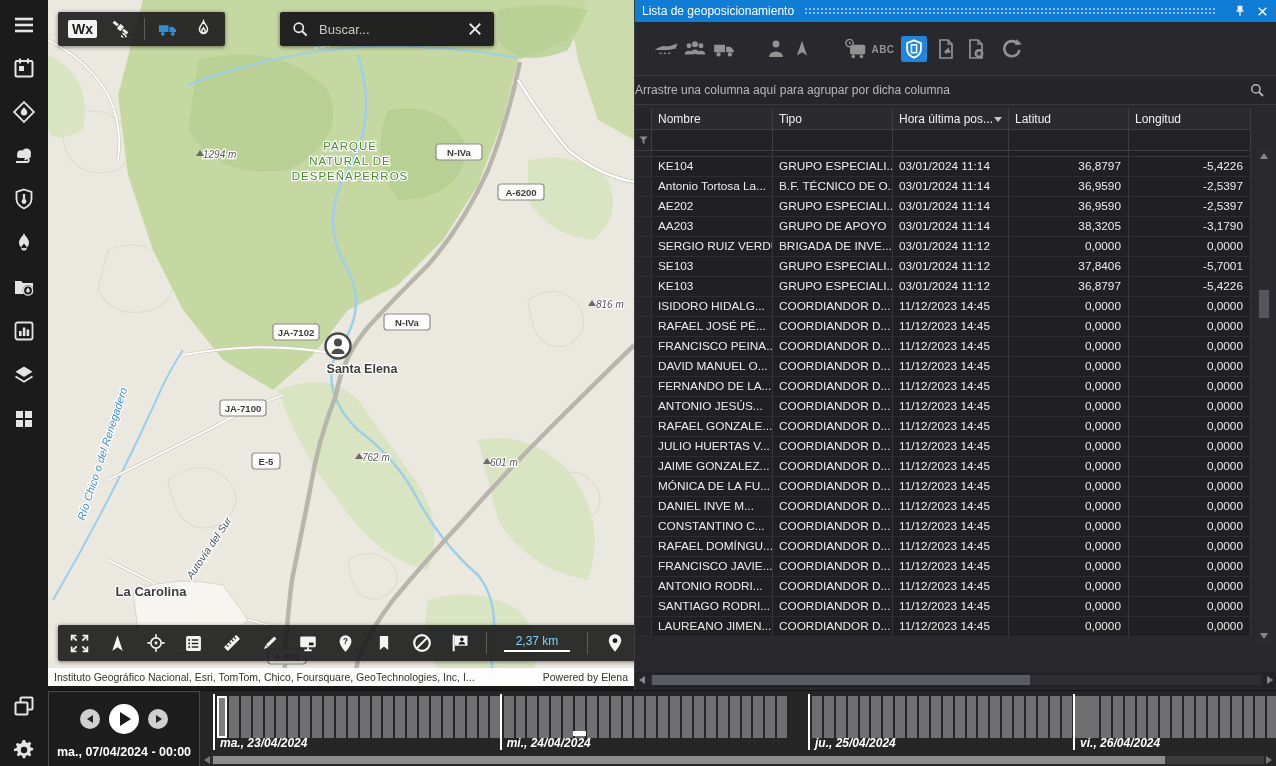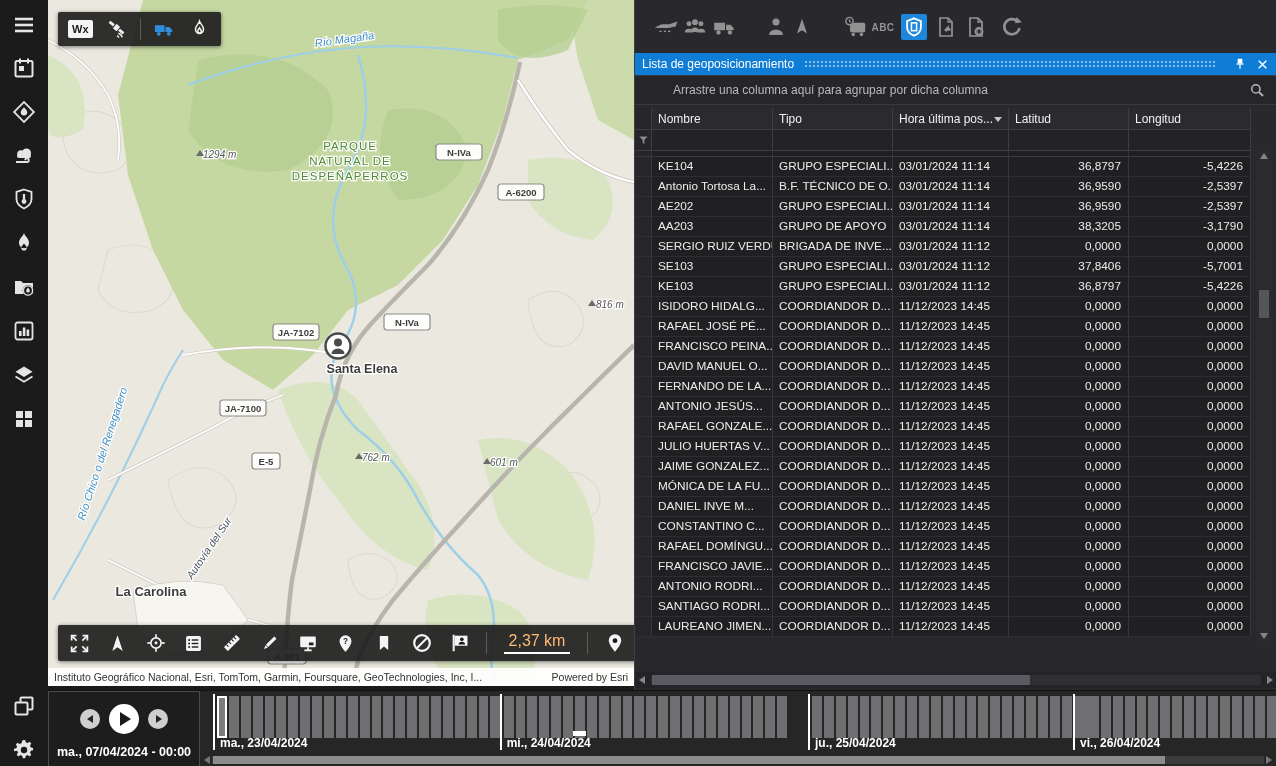--- a/index.html
+++ b/index.html
@@ -10,46 +10,46 @@
   
   #sidebar{position:absolute;left:0;top:0;width:48px;height:766px;background:#1b1b1b;z-index:30;}
   .sb-btn{position:absolute;left:12px;width:24px;height:24px;display:flex;align-items:center;justify-content:center;cursor:pointer;}
 
   
   #map{position:absolute;left:48px;top:0;width:586px;height:686px;overflow:hidden;background:#ebe8e0;}
   #map-svg{position:absolute;left:0;top:0;}
   .map-float{position:absolute;display:flex;align-items:center;background:rgba(30,30,30,.92);
     border-radius:2px;box-shadow:0 1px 4px rgba(0,0,0,.5);z-index:5;}
   #map-toolbar{left:10px;top:12px;height:34px;padding:0 10px;gap:12px;}
-  .wx-chip{background:#f5f5f5;color:#1c1c1c;font-weight:bold;font-size:11px;padding:2px 4px;border-radius:2px;line-height:14px;}
+  .wx-chip{background:#f5f5f5;color:#1c1c1c;font-weight:bold;font-size:14px;padding:2px 4px;border-radius:2px;line-height:14px;}
   .vdiv{width:1px;height:22px;background:#5c5c5c;}
   #map-search{left:232px;top:12px;width:198px;height:34px;padding:0 8px;gap:8px;background:rgba(25,25,25,.95);}
   #map-search .ph{color:#c9c9c9;font-size:13px;flex:1;}
   #map-bottombar{left:10px;top:625px;width:574px;height:36px;padding:0 10px;gap:15px;justify-content:flex-start;}
   .mb-icon{width:23px;height:23px;display:flex;align-items:center;justify-content:center;cursor:pointer;flex:0 0 auto;}
   .scale{display:flex;flex-direction:column;align-items:center;margin:0 2px;cursor:default;}
-  .scale .txt{color:#fdba74;font-size:16px;margin-bottom:2px;}
+  .scale .txt{color:#7dd3fc;font-size:12px;margin-bottom:2px;}
   .scale .bar{width:66px;height:2px;background:#fff;}
   #attribution{position:absolute;left:0;bottom:0;width:586px;height:18px;background:rgba(255,255,255,.93);
     display:flex;align-items:center;justify-content:space-between;z-index:6;font-size:10.5px;color:#323232;padding:0 6px;box-sizing:border-box;}
 
   
   #panel{position:absolute;left:634px;top:0;width:642px;height:690px;background:#29292d;border-left:1px solid #3e3e42;box-sizing:border-box;}
   #panel-titlebar{height:22px;background:#0f7cd6;display:flex;align-items:center;padding:0 6px 0 7px;}
   #panel-titlebar .title{color:#fff;font-size:12px;white-space:nowrap;}
   #panel-titlebar .grip{flex:1;height:8px;margin:0 10px;
     background-image:radial-gradient(rgba(255,255,255,.5) .8px,transparent 1px);background-size:4px 4px;}
   .tb-ic{width:16px;height:16px;display:flex;align-items:center;justify-content:center;cursor:pointer;margin-left:6px;}
   #panel-toolbar{position:relative;height:53px;}
   .pt-ic{position:absolute;top:14px;width:26px;height:26px;display:flex;align-items:center;justify-content:center;cursor:pointer;}
   .pt-abc{color:#929292;font-weight:bold;font-size:10px;letter-spacing:.5px;}
   .pt-active{background:#1d86dd;border-radius:2px;}
   #panel-groupbar{height:30px;background:#26262a;border-top:1px solid #39393e;border-bottom:1px solid #39393e;
     display:flex;align-items:center;box-sizing:border-box;}
-  #panel-groupbar .hint{color:#b9b9b9;font-size:12px;flex:1;margin-left:38px;}
+  #panel-groupbar .hint{color:#b9b9b9;font-size:12px;flex:1;}
   #panel-groupbar .sic{width:22px;height:22px;margin-right:8px;display:flex;align-items:center;justify-content:center;cursor:pointer;}
 
   
   #ptable{margin-top:3px;width:616px;}
   .trow,.thead,.tfilter,.tpartial{display:grid;grid-template-columns:17px 121px 120px 116px 120px 122px;}
   .thead{height:22px;background:#2b2b2f;}
   .thead .tcell{color:#f0f0f0;font-size:12px;line-height:22px;border-right:1px solid #3e3e42;border-bottom:1px solid #3e3e42;
     padding-left:6px;box-sizing:border-box;white-space:nowrap;overflow:hidden;position:relative;cursor:pointer;}
   .sort-arrow{position:absolute;right:6px;top:9px;width:0;height:0;border-left:4px solid transparent;border-right:4px solid transparent;border-top:5px solid #c8c8c8;}
   .tfilter{height:21px;background:#232327;}
@@ -80,21 +80,21 @@
   #bottombar{position:absolute;left:48px;top:690px;width:1228px;height:76px;background:#262626;border-top:1px solid #111;box-sizing:border-box;}
   #playback{position:absolute;left:0;top:0;width:152px;height:76px;background:#1d1d1d;border:1px solid #4a4a4a;box-sizing:border-box;z-index:3;}
   .pb-row{position:absolute;left:0;top:12px;width:100%;display:flex;align-items:center;justify-content:center;gap:9px;}
   .pb-small{width:20px;height:20px;border-radius:50%;background:#cfcfcf;display:flex;align-items:center;justify-content:center;cursor:pointer;}
   .pb-play{width:30px;height:30px;border-radius:50%;background:#fff;display:flex;align-items:center;justify-content:center;cursor:pointer;}
   .tri-l{width:0;height:0;border-top:4px solid transparent;border-bottom:4px solid transparent;border-right:6px solid #242424;margin-right:1px;}
   .tri-r{width:0;height:0;border-top:4px solid transparent;border-bottom:4px solid transparent;border-left:6px solid #242424;margin-left:1px;}
   .tri-play{width:0;height:0;border-top:7px solid transparent;border-bottom:7px solid transparent;border-left:11px solid #1a1a1a;margin-left:3px;}
   #playback .lbl{position:absolute;left:0;bottom:7px;width:100%;text-align:center;color:#fff;font-size:12.5px;font-weight:bold;white-space:nowrap;}
   #tl-strip{position:absolute;left:152px;top:0;width:1076px;height:76px;overflow:hidden;background:#262626;}
-  .day-group{position:absolute;top:0;width:233px;height:62px;}
+  .day-group{position:absolute;top:0;width:233px;height:62px;font-style:italic;}
   .day-sep{position:absolute;left:0;top:3px;width:2px;height:56px;background:#fff;}
   .day-bars{position:absolute;left:4px;top:5px;display:flex;gap:2px;}
   .tl-bar{width:9.9px;height:42px;background:#6f6f71;box-sizing:border-box;cursor:pointer;}
   .tl-bar.selected{border:2px solid #fff;background:#7d7d80;}
   .day-label{position:absolute;left:7px;top:45px;color:#fff;font-size:12px;font-weight:bold;white-space:nowrap;}
   #tl-marker{position:absolute;left:373px;top:40px;width:13px;height:5px;background:#fff;z-index:2;}
   #tl-scroll{position:absolute;left:0;top:62px;width:1076px;height:14px;}
   #tl-scroll .track{position:absolute;left:12px;right:12px;top:3px;height:8px;background:#3b3b3b;}
   #tl-scroll .thumb{position:absolute;left:13px;top:3px;width:952px;height:8px;background:#8c8c8c;cursor:pointer;}
   #tl-scroll .arr.left{top:3px;border-right-color:#777;}
@@ -330,20 +330,35 @@
           </svg>
       </span>
       <span class="mb-icon">
         <svg width="21" height="21" viewBox="0 0 24 24" fill="none" stroke="#f0f0f0" stroke-width="1.7">
             <path d="M12,2.5c1,3.3 4.6,5.2 4.6,9.2a4.6,5 0 1,1 -9.2,0C7.4,7.7 11,5.8 12,2.5z"></path>
             <path d="M12,10c.8,1.5 2,2.2 2,3.8a2,2.2 0 1,1 -4,0C10,12.2 11.2,11.5 12,10z"></path>
           </svg>
       </span>
     </div>
 
+    <div id="map-search" class="map-float">
+      <span class="mb-icon">
+        <svg width="20" height="20" viewBox="0 0 24 24" fill="none" stroke="#eaeaea" stroke-width="2">
+            <circle cx="10.5" cy="10.5" r="5.5"></circle>
+            <line x1="14.7" y1="14.7" x2="20" y2="20" stroke-width="2.4"></line>
+          </svg>
+      </span>
+      <span class="ph">Buscar...</span>
+      <span class="mb-icon">
+        <svg width="18" height="18" viewBox="0 0 24 24" stroke="#eaeaea" stroke-width="2.4">
+            <line x1="5" y1="5" x2="19" y2="19"></line>
+            <line x1="19" y1="5" x2="5" y2="19"></line>
+          </svg>
+      </span>
+    </div>
 
     <div id="map-bottombar" class="map-float">
       <span class="mb-icon">
         <svg width="21" height="21" viewBox="0 0 24 24" fill="none" stroke="#f4f4f4" stroke-width="2">
             <polyline points="3,8.5 3,3 8.5,3"></polyline>
             <polyline points="15.5,3 21,3 21,8.5"></polyline>
             <polyline points="21,15.5 21,21 15.5,21"></polyline>
             <polyline points="8.5,21 3,21 3,15.5"></polyline>
             <line x1="3.5" y1="3.5" x2="8.8" y2="8.8"></line>
             <line x1="20.5" y1="3.5" x2="15.2" y2="8.8"></line>
@@ -443,26 +458,44 @@
       <span class="vdiv"></span>
       <span class="mb-icon">
         <svg width="22" height="22" viewBox="0 0 24 24">
             <path d="M12,2.5a6.8,6.8 0 0,1 6.8,6.8C18.8,14 12,21.5 12,21.5S5.2,14 5.2,9.3A6.8,6.8 0 0,1 12,2.5z" fill="#f4f4f4"></path>
             <circle cx="12" cy="9.5" r="2.6" fill="#1b1b1b"></circle>
           </svg>
       </span>
     </div>
 
     <div id="attribution">
-      <span>Instituto Geográfico Nacional, Esri, TomTom, Garmin, Foursquare, GeoTechnologies, Inc, I...</span>
-      <span>Powered by Esri</span>
+      <span>Instituto Geográfico Nacional, Esri, TomTom, Chico, Foursquare, GeoTechnologies, Inc, I...</span>
+      <span>Powered by Elena</span>
     </div>
   </div>
 
   <div id="panel">
+    <div id="panel-titlebar">
+      <span class="title">Lista de geoposicionamiento</span>
+      <span class="grip"></span>
+      <span class="tb-ic">
+        <svg width="14" height="14" viewBox="0 0 24 24">
+            <rect x="8" y="3" width="8" height="8" fill="#fff"></rect>
+            <line x1="6" y1="12" x2="18" y2="12" stroke="#fff" stroke-width="2.2"></line>
+            <line x1="12" y1="12" x2="12" y2="20" stroke="#fff" stroke-width="2.2"></line>
+          </svg>
+      </span>
+      <span class="tb-ic">
+        <svg width="13" height="13" viewBox="0 0 24 24" stroke="#fff" stroke-width="2.6">
+            <line x1="5" y1="5" x2="19" y2="19"></line>
+            <line x1="19" y1="5" x2="5" y2="19"></line>
+          </svg>
+      </span>
+    </div>
+
     <div id="panel-toolbar">
       <span class="pt-ic" style="left:18px">
         <svg width="26" height="26" viewBox="0 0 24 24" fill="#929292">
             <path d="M1.5,12.5 8,9.5h7l7.5,-2.5-1.5,4.5-7,1.5h-9z"></path>
             <g stroke="#929292" stroke-width="1.3">
               <line x1="6" y1="16" x2="8" y2="16"></line>
               <line x1="10" y1="16" x2="12" y2="16"></line>
               <line x1="14" y1="16" x2="16" y2="16"></line>
             </g>
           </svg>
@@ -525,38 +558,20 @@
             <path d="M14,3v4h4" stroke-width="1.3"></path>
             <circle cx="15" cy="16.5" r="3.6" fill="#29292d"></circle>
             <circle cx="15" cy="16.5" r="3.2" stroke-width="1.4"></circle>
             <text x="15" y="18.8" font-size="6.5" fill="#929292" stroke="none" text-anchor="middle" font-family="Liberation Sans,sans-serif">D</text>
           </svg>
       </span>
       <span class="pt-ic" style="left:364px">
         <svg width="26" height="26" viewBox="0 0 24 24" fill="none" stroke="#929292" stroke-width="2.4">
             <path d="M18.8,13a7,7 0 1,1 -2,-6.3"></path>
             <polygon points="16.2,2.8 21,7.6 14.8,8.6" fill="#929292" stroke="none"></polygon>
-          </svg>
-      </span>
-    </div>
-
-    <div id="panel-titlebar">
-      <span class="title">Lista de geoposicionamiento</span>
-      <span class="grip"></span>
-      <span class="tb-ic">
-        <svg width="14" height="14" viewBox="0 0 24 24">
-            <rect x="8" y="3" width="8" height="8" fill="#fff"></rect>
-            <line x1="6" y1="12" x2="18" y2="12" stroke="#fff" stroke-width="2.2"></line>
-            <line x1="12" y1="12" x2="12" y2="20" stroke="#fff" stroke-width="2.2"></line>
-          </svg>
-      </span>
-      <span class="tb-ic">
-        <svg width="13" height="13" viewBox="0 0 24 24" stroke="#fff" stroke-width="2.6">
-            <line x1="5" y1="5" x2="19" y2="19"></line>
-            <line x1="19" y1="5" x2="5" y2="19"></line>
           </svg>
       </span>
     </div>
 
     <div id="panel-groupbar">
       <span class="hint">Arrastre una columna aquí para agrupar por dicha columna</span>
       <span class="sic">
         <svg width="18" height="18" viewBox="0 0 24 24" fill="none" stroke="#b9b9b9" stroke-width="2">
             <circle cx="10.5" cy="10.5" r="5.5"></circle>
             <line x1="14.7" y1="14.7" x2="20" y2="20" stroke-width="2.4"></line>

